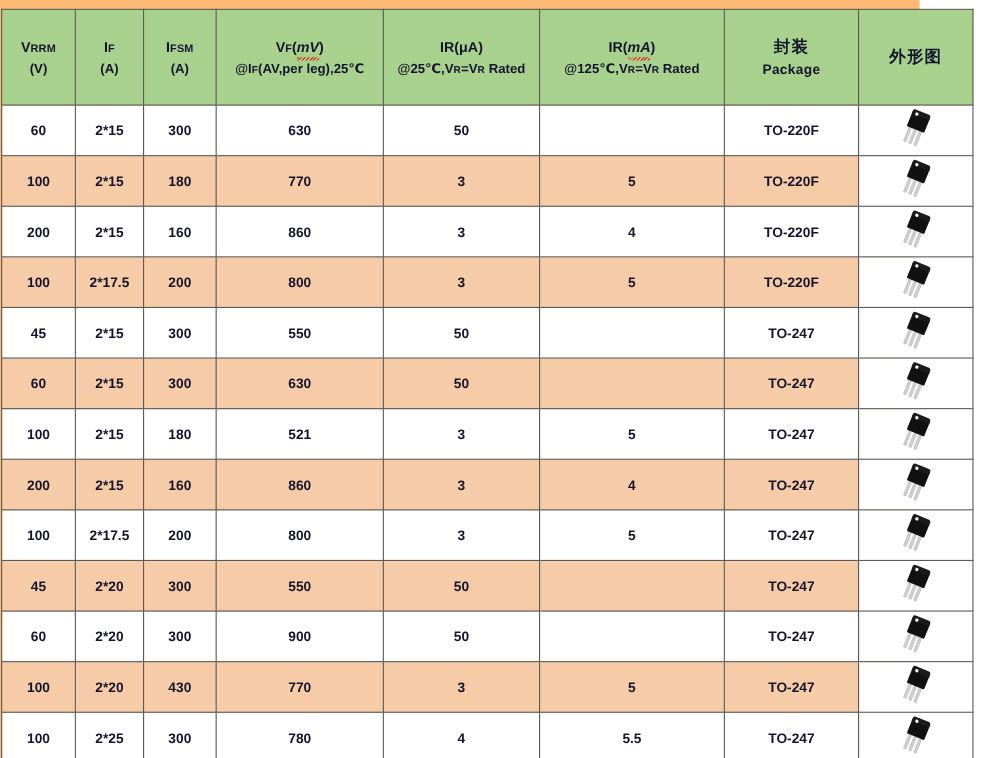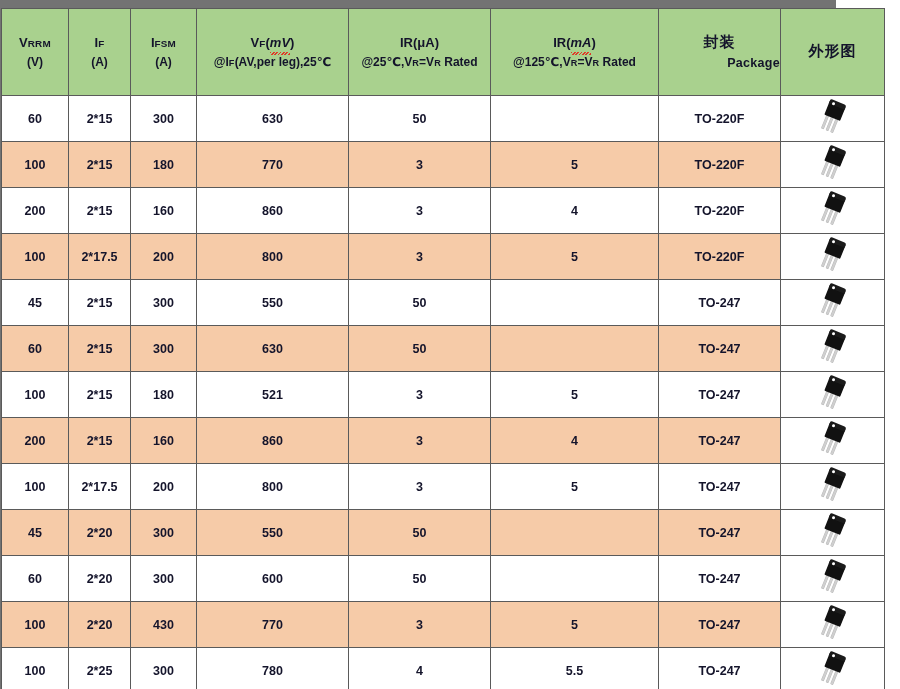--- a/index.html
+++ b/index.html
@@ -12,21 +12,21 @@
     width: 900px;
     height: 689px;
     font-family: "Liberation Sans", "DejaVu Sans", sans-serif;
     color: #1a1a2e;
     overflow: hidden;
   }
   #sheet {
     position: relative;
     width: 836px;
     height: 689px;
-    background: #737373;
+    background: #fdba74;
   }
   table.spec {
     position: absolute;
     left: 1px;
     top: 8px;
     width: 883px;
     border-collapse: collapse;
     table-layout: fixed;
   }
   table.spec td, table.spec th {
@@ -53,21 +53,21 @@
     background: #a9d18e;
     height: 86px;
     font-size: 12.5px;
     line-height: 1.55;
     padding: 2px 3px;
   }
   .hdr-l1 { display: block; font-size: 13px; white-space: nowrap; }
   .hdr-l2 { display: block; font-size: 12px; white-space: nowrap; }
   .hdr-cjk { font-family: "DejaVu Sans", "Liberation Sans", sans-serif;
              font-size: 15px; letter-spacing: 1px; }
-  .hdr-cjk-sub { font-size: 12.5px; letter-spacing: .3px; text-align: right; }
+  .hdr-cjk-sub { font-size: 12.5px; letter-spacing: .3px; }
   .sub {
     font-size: 0.76em;
     vertical-align: baseline;
     letter-spacing: .2px;
   }
   .sq {
     position: relative;
     display: inline-block;
     font-style: italic;
   }
@@ -290,21 +290,21 @@
           <td class="shade">550</td>
           <td class="shade">50</td>
           <td class="shade"></td>
           <td class="shade">TO-247</td>
           <td class="outline-cell"><span class="pkg-icon"><span class="leg l1"></span><span class="leg l2"></span><span class="leg l3"></span><span class="body"></span><span class="tab"></span><span class="hole"></span></span></td>
         </tr>
         <tr>
           <td class="shade">60</td>
           <td class="shade">2*20</td>
           <td class="shade">300</td>
-          <td class="shade">600</td>
+          <td class="shade">900</td>
           <td class="shade">50</td>
           <td class="shade"></td>
           <td class="shade">TO-247</td>
           <td class="outline-cell"><span class="pkg-icon"><span class="leg l1"></span><span class="leg l2"></span><span class="leg l3"></span><span class="body"></span><span class="tab"></span><span class="hole"></span></span></td>
         </tr>
         <tr class="alt">
           <td class="shade">100</td>
           <td class="shade">2*20</td>
           <td class="shade">430</td>
           <td class="shade">770</td>

